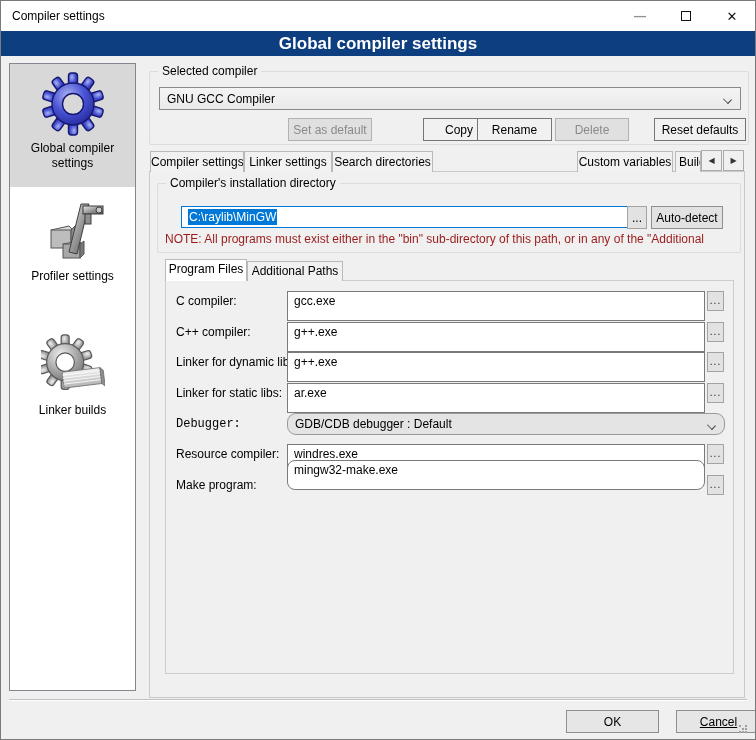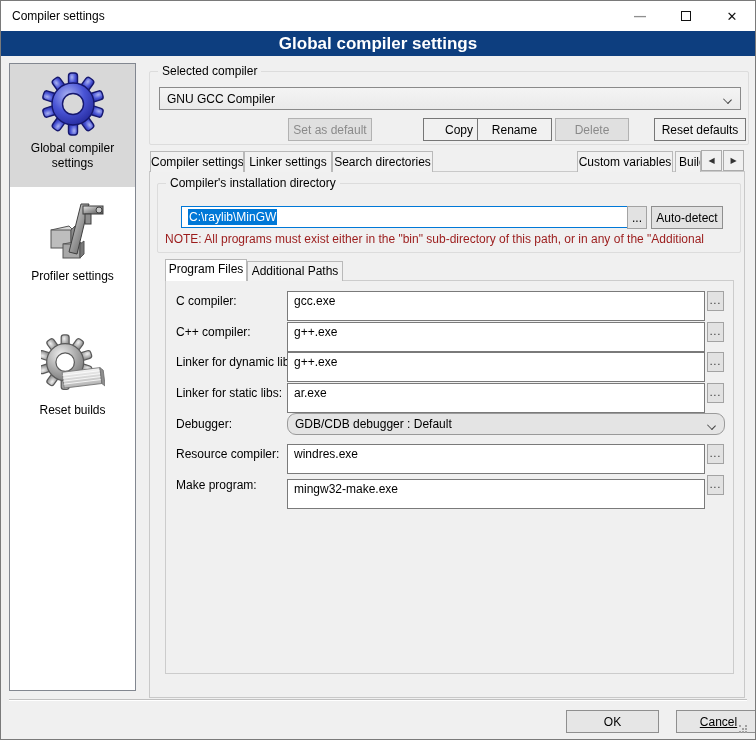--- a/index.html
+++ b/index.html
@@ -176,21 +176,21 @@
         </g>
         <g transform="rotate(-7 40 44)" stroke="#6f6f6f" stroke-width="0.8">
           <rect x="22" y="36" width="38" height="16" fill="url(#gPaper)"></rect>
           <line x1="22" y1="39" x2="60" y2="39" stroke="#fdfdfd"></line>
           <line x1="22" y1="42" x2="60" y2="42" stroke="#fdfdfd"></line>
           <line x1="22" y1="45" x2="60" y2="45" stroke="#fdfdfd"></line>
           <line x1="22" y1="48" x2="60" y2="48" stroke="#fdfdfd"></line>
           <polygon points="60,36 63,39 63,55 60,52" fill="#8e8e8e"></polygon>
         </g>
       </svg>
-      <div class="side-label">Reset builds</div>
+      <div class="side-label">Linker builds</div>
     </div>
   </div>
 
   <div class="groupbox" style="left:148px; top:70px; width:600px; height:74px;">
     <span class="legend">Selected compiler</span>
   </div>
   <div class="combo" style="left:158px; top:86px; width:582px;">
     <span>GNU GCC Compiler</span>
     <span class="chev"></span>
   </div>
@@ -252,32 +252,32 @@
     <div class="row-browse" style="top:41px; line-height:18px;"><span>...</span></div>
 
     <div class="row-label" style="top:74px;">Linker for dynamic libs:</div>
     <div class="field row-field" style="top:71px;"><span>g++.exe</span></div>
     <div class="row-browse" style="top:71px; line-height:18px;"><span>...</span></div>
 
     <div class="row-label" style="top:105px;">Linker for static libs:</div>
     <div class="field row-field" style="top:102px;"><span>ar.exe</span></div>
     <div class="row-browse" style="top:102px; line-height:18px;"><span>...</span></div>
 
-    <div class="row-label" style="top:136px;">Debugger:</div>
+    <div class="row-label" style="top:136px;font-family:Liberation Mono, monospace;">Debugger:</div>
     <div class="combo graysel row-select" style="top:132px; position:absolute;border-radius:9px;">
       <span>GDB/CDB debugger : Default</span>
       <span class="chev"></span>
     </div>
 
     <div class="row-label" style="top:166px;">Resource compiler:</div>
     <div class="field row-field" style="top:163px;"><span>windres.exe</span></div>
     <div class="row-browse" style="top:163px; line-height:18px;"><span>...</span></div>
 
     <div class="row-label" style="top:197px;">Make program:</div>
-    <div class="field row-field" style="top:198px;"><span>mingw32-make.exe</span></div>
+    <div class="field row-field" style="top:179px;border-radius:8px;"><span>mingw32-make.exe</span></div>
     <div class="row-browse" style="top:194px; line-height:18px;"><span>...</span></div>
   </div>
 
   <div class="divider"></div>
   <div class="btn" style="left:565px; top:709px; width:93px; background:#e6e6e6; border-color:#8f8f8f;">
       <span>OK</span>
     </div>
   <div class="btn" style="left:675px; top:709px; width:85px; background:#e6e6e6; border-color:#8f8f8f;text-decoration:underline;">
       <span>Cancel</span>
     </div>

